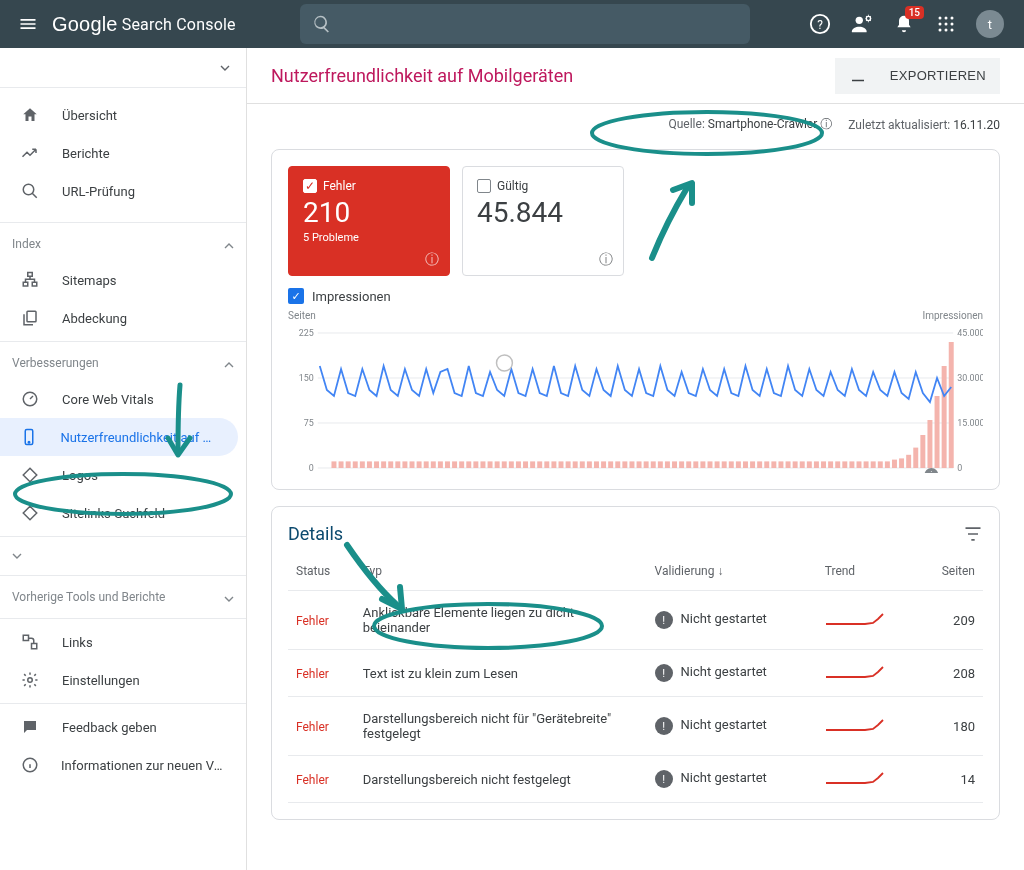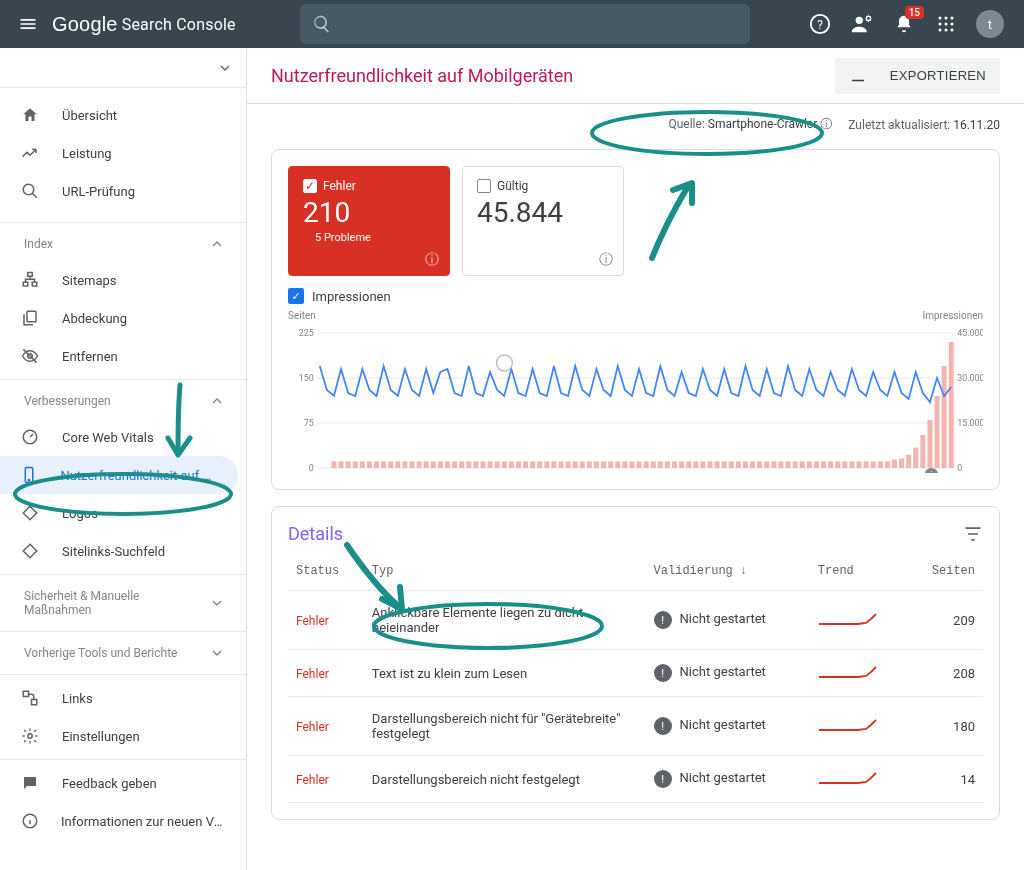--- a/index.html
+++ b/index.html
@@ -13,21 +13,21 @@
 .searchbar svg { fill: #b6c0c5; }
 .header-right { margin-left: auto; display: flex; align-items: center; gap: 18px; padding-right: 12px; }
 .header-icon { width: 24px; height: 24px; display: flex; align-items: center; justify-content: center; cursor: pointer; position: relative; }
 .badge { position: absolute; top: -6px; right: -8px; background: #d93025; color: #fff; border-radius: 4px; font-size: 10px; padding: 1px 4px; font-weight: 500; }
 .avatar { width: 28px; height: 28px; border-radius: 50%; background: #7b8a92; display: flex; align-items: center; justify-content: center; font-size: 13px; }
 
 .layout { display: flex; height: calc(870px - 48px); }
 .sidebar { width: 247px; border-right: 1px solid #e0e0e0; overflow-y: auto; display: flex; flex-direction: column; font-size: 13px; position: relative; }
 .property-selector { height: 40px; border-bottom: 1px solid #e8eaed; display: flex; align-items: center; justify-content: flex-end; padding-right: 16px; color: #5f6368; }
 .sidebar-section { padding: 8px 0; }
-.sidebar-label { padding: 10px 24px; color: #80868b; font-size: 12px; display: flex; justify-content: space-between; align-items: center; cursor: pointer; }
+.sidebar-label { padding: 10px 12px; color: #80868b; font-size: 12px; display: flex; justify-content: space-between; align-items: flex-end; cursor: pointer; }
 .sidebar-item { padding: 9px 20px; display: flex; align-items: center; gap: 22px; color: #3c4043; cursor: pointer; position: relative; }
 .sidebar-item.active { background: #e8f0fe; color: #1a73e8; border-top-right-radius: 24px; border-bottom-right-radius: 24px; margin-right: 8px; }
 .sidebar-item .icon { width: 20px; height: 20px; display: flex; align-items: center; justify-content: center; color: #5f6368; }
 .sidebar-item.active .icon { color: #1a73e8; }
 .sidebar-divider { height: 1px; background: #e8eaed; margin: 4px 0; }
 .sidebar-text { white-space: nowrap; overflow: hidden; text-overflow: ellipsis; max-width: 170px; }
 
 .main { flex: 1; background: #fff; overflow-y: auto; position: relative; }
 .page-header { height: 56px; display: flex; align-items: center; padding: 0 24px; border-bottom: 1px solid #e0e0e0; }
 .page-title { font-size: 18px; font-weight: 400; color: #be185d; }
@@ -37,35 +37,35 @@
 .content { padding: 16px 24px; }
 
 .card { background: #fff; border: 1px solid #dadce0; border-radius: 8px; padding: 16px; margin-bottom: 16px; }
 .stat-row { display: flex; gap: 12px; }
 .stat-box { width: 162px; height: 110px; border: 1px solid #dadce0; border-radius: 4px; padding: 12px 14px; position: relative; }
 .stat-box.error { background: #d93025; color: #fff; border-color: #d93025; }
 .stat-top { display: flex; align-items: center; gap: 6px; font-size: 12px; }
 .stat-check { width: 14px; height: 14px; border: 1.5px solid #80868b; border-radius: 2px; display: inline-flex; align-items: center; justify-content: center; }
 .stat-box.error .stat-check { border-color: #fff; background: #fff; color: #d93025; }
 .stat-value { font-size: 28px; font-weight: 400; margin-top: 3px; }
-.stat-sub { font-size: 11px; margin-top: 2px; margin-left: 12px; }
+.stat-sub { font-size: 11px; margin-top: 2px; }
 .stat-help { position: absolute; bottom: 6px; right: 10px; opacity: 0.7; font-size: 14px; }
 .impressions-row { display: flex; align-items: center; gap: 8px; margin-top: 12px; font-size: 13px; }
 .check-blue { width: 16px; height: 16px; background: #1a73e8; border-radius: 2px; display: flex; align-items: center; justify-content: center; color: #fff; font-size: 11px; }
 
 .chart-wrap { margin-top: 6px; }
 .chart-labels { display: flex; justify-content: space-between; font-size: 10px; color: #80868b; margin-bottom: 2px; }
 .chart-svg { width: 100%; height: 150px; }
 .chart-xaxis { display: flex; font-size: 10px; color: #80868b; margin-top: 4px; padding: 0 2px; }
 .chart-xaxis span { flex: 1; text-align: center; }
 
 .details-header { display: flex; align-items: center; justify-content: space-between; margin-bottom: 8px; }
-.details-title { font-size: 18px; color: #8b5cf6; }
+.details-title { font-size: 18px; color: #0c4a6e; }
 .table { width: 100%; border-collapse: collapse; font-size: 13px; }
-.table th { text-align: left; font-weight: 400; color: #5f6368; padding: 12px 8px; border-bottom: 1px solid #e8eaed; font-size: 12px; font-family: Liberation Mono, monospace; }
+.table th { text-align: left; font-weight: 400; color: #5f6368; padding: 12px 8px; border-bottom: 1px solid #e8eaed; font-size: 12px; }
 .table th:last-child, .table td:last-child { text-align: right; }
 .table td { padding: 14px 8px; border-bottom: 1px solid #e8eaed; vertical-align: middle; }
 .status-error { color: #d93025; font-size: 12px; }
 .val-badge { width: 18px; height: 18px; border-radius: 50%; background: #5f6368; color: #fff; display: inline-flex; align-items: center; justify-content: center; font-size: 11px; margin-right: 8px; vertical-align: middle; }
 .trend-spark { width: 60px; height: 16px; }
 
 .annotation { position: absolute; pointer-events: none; z-index: 50; }
 svg { display: block; }
 ::-webkit-scrollbar { width: 10px; }
 ::-webkit-scrollbar-thumb { background: #dadce0; border-radius: 8px; }
@@ -142,21 +142,21 @@
             </svg>
           </span>
         <span class="sidebar-text">Übersicht</span>
       </div>
       <div class="sidebar-item">
         <span class="icon">
             <svg width="18" height="18" viewBox="0 0 24 24" fill="none" stroke="currentColor" stroke-width="2">
               <path d="M2 17l6-6 4 4 8-8m0 0h-5m5 0v5"></path>
             </svg>
           </span>
-        <span class="sidebar-text">Leistung</span>
+        <span class="sidebar-text">Berichte</span>
       </div>
       <div class="sidebar-item">
         <span class="icon">
             <svg width="18" height="18" viewBox="0 0 24 24" fill="none" stroke="currentColor" stroke-width="2">
               <circle cx="10" cy="10" r="7"></circle>
               <path d="M21 21l-6-6"></path>
             </svg>
           </span>
         <span class="sidebar-text">URL-Prüfung</span>
       </div>
@@ -181,30 +181,20 @@
     </div>
     <div class="sidebar-item">
       <span class="icon">
           <svg width="18" height="18" viewBox="0 0 24 24" fill="none" stroke="currentColor" stroke-width="2">
             <rect x="8" y="3" width="12" height="14" rx="1"></rect>
             <path d="M4 7v14h12"></path>
           </svg>
         </span>
       <span class="sidebar-text">Abdeckung</span>
     </div>
-    <div class="sidebar-item">
-      <span class="icon">
-          <svg width="18" height="18" viewBox="0 0 24 24" fill="none" stroke="currentColor" stroke-width="2">
-            <path d="M2 12s4-7 10-7 10 7 10 7-4 7-10 7-10-7-10-7z"></path>
-            <circle cx="12" cy="12" r="3"></circle>
-            <path d="M3 3l18 18"></path>
-          </svg>
-        </span>
-      <span class="sidebar-text">Entfernen</span>
-    </div>
     <div class="sidebar-divider"></div>
     <div class="sidebar-label">
       <span>Verbesserungen</span>
       <svg width="10" height="10" viewBox="0 0 10 10">
           <path d="M1 7l4-4 4 4" stroke="#80868b" stroke-width="1.4" fill="none"></path>
         </svg>
     </div>
     <div class="sidebar-item">
       <span class="icon">
           <svg width="18" height="18" viewBox="0 0 24 24" fill="none" stroke="currentColor" stroke-width="2">
@@ -234,21 +224,20 @@
     <div class="sidebar-item">
       <span class="icon">
           <svg width="18" height="18" viewBox="0 0 24 24" fill="none" stroke="currentColor" stroke-width="2">
             <path d="M12 3l9 9-9 9-9-9 9-9z"></path>
           </svg>
         </span>
       <span class="sidebar-text">Sitelinks-Suchfeld</span>
     </div>
     <div class="sidebar-divider"></div>
     <div class="sidebar-label">
-      <span style="max-width:170px;display:inline-block">Sicherheit &amp; Manuelle Maßnahmen</span>
       <svg width="10" height="10" viewBox="0 0 10 10">
           <path d="M1 3l4 4 4-4" stroke="#80868b" stroke-width="1.4" fill="none"></path>
         </svg>
     </div>
     <div class="sidebar-divider"></div>
     <div class="sidebar-label">
       <span style="max-width:170px;display:inline-block">Vorherige Tools und Berichte</span>
       <svg width="10" height="10" viewBox="0 0 10 10">
           <path d="M1 3l4 4 4-4" stroke="#80868b" stroke-width="1.4" fill="none"></path>
         </svg>

